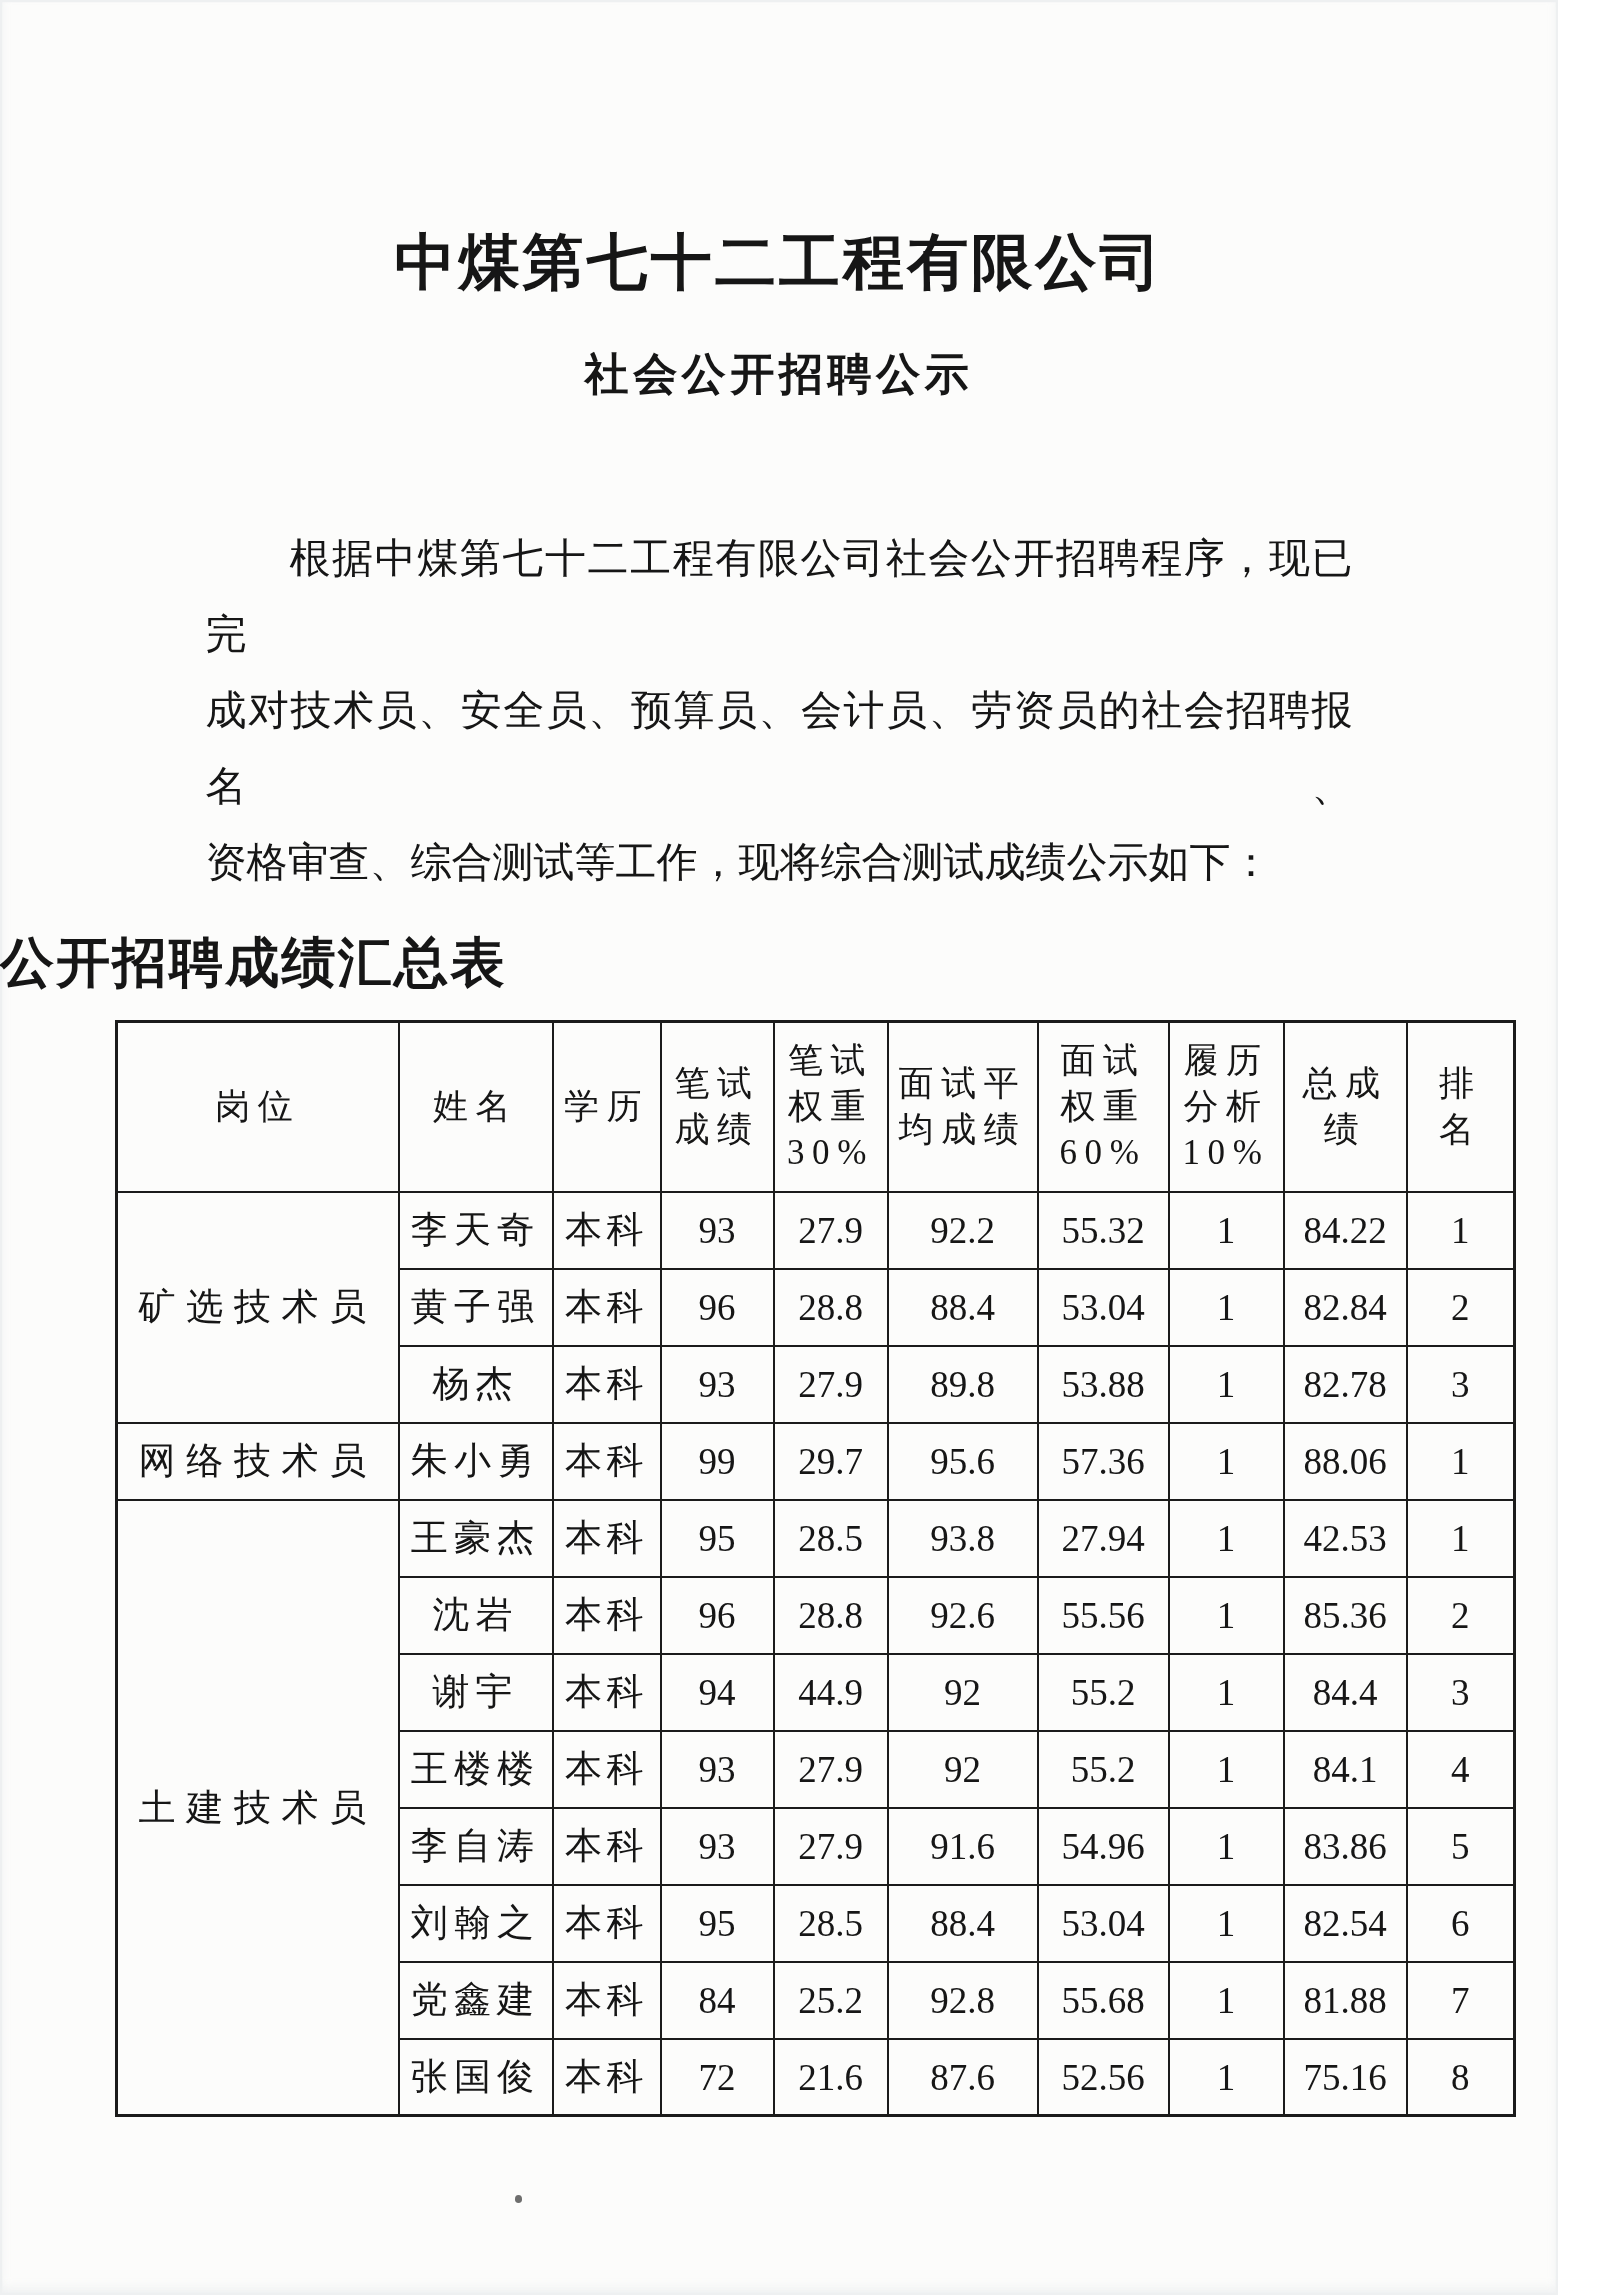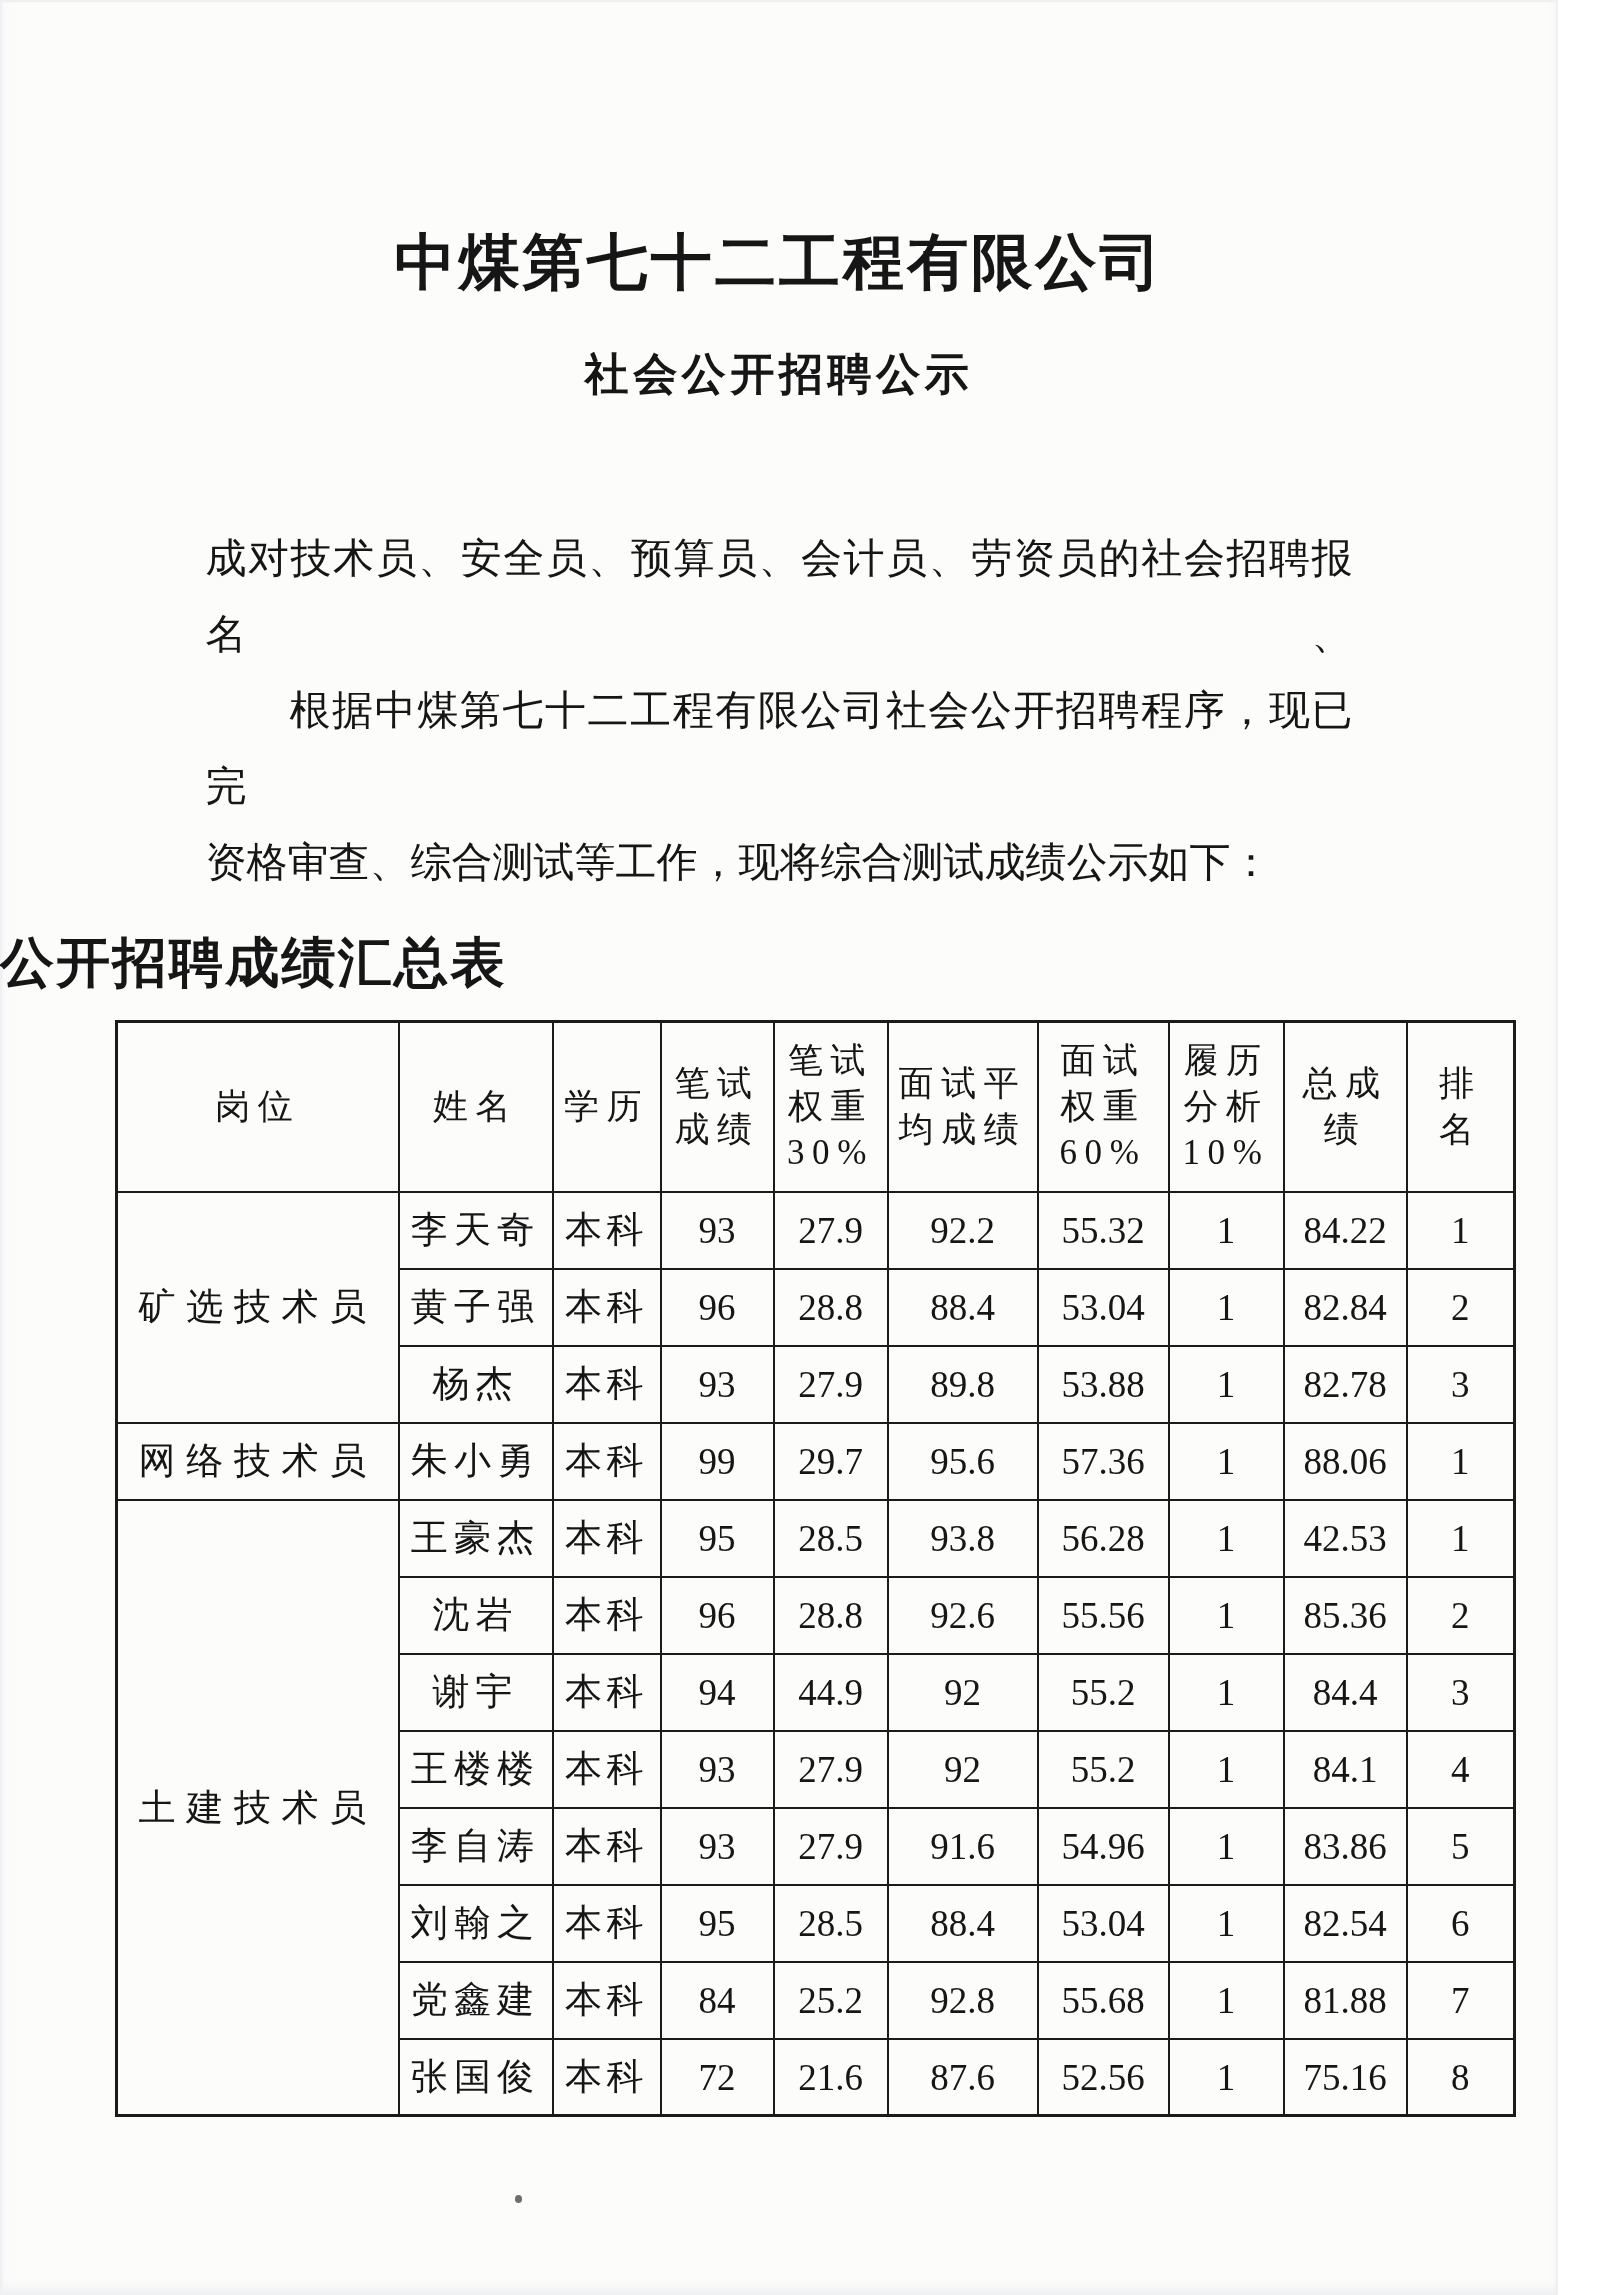--- a/index.html
+++ b/index.html
@@ -93,22 +93,22 @@
 </style>
 </head>
 <body>
 
 <div class="page">
 
   <div class="doc-title">中煤第七十二工程有限公司</div>
   <div class="doc-subtitle">社会公开招聘公示</div>
 
   <div class="intro">
+    <div class="intro-line first">根据中煤第七十二工程有限公司社会公开招聘程序，现已完</div>
     <div class="intro-line">成对技术员、安全员、预算员、会计员、劳资员的社会招聘报名、</div>
-    <div class="intro-line first">根据中煤第七十二工程有限公司社会公开招聘程序，现已完</div>
     <div class="intro-line last">资格审查、综合测试等工作，现将综合测试成绩公示如下：</div>
   </div>
 
   <div class="table-caption">公开招聘成绩汇总表</div>
 
   <table class="score">
     <colgroup>
       <col style="width:282px">
         <col style="width:154px">
         <col style="width:108px">
@@ -191,21 +191,21 @@
         <td class="num">88.06</td>
         <td class="num">1</td>
       </tr>
       <tr>
         <td class="pos" rowspan="8">土建技术员</td>
         <td class="name">王豪杰</td>
         <td class="deg">本科</td>
         <td class="num">95</td>
         <td class="num">28.5</td>
         <td class="num">93.8</td>
-        <td class="num">56.28</td>
+        <td class="num">27.94</td>
         <td class="num">1</td>
         <td class="num">42.53</td>
         <td class="num">1</td>
       </tr>
       <tr>
         <td class="name">沈岩</td>
         <td class="deg">本科</td>
         <td class="num">96</td>
         <td class="num">28.8</td>
         <td class="num">92.6</td>

